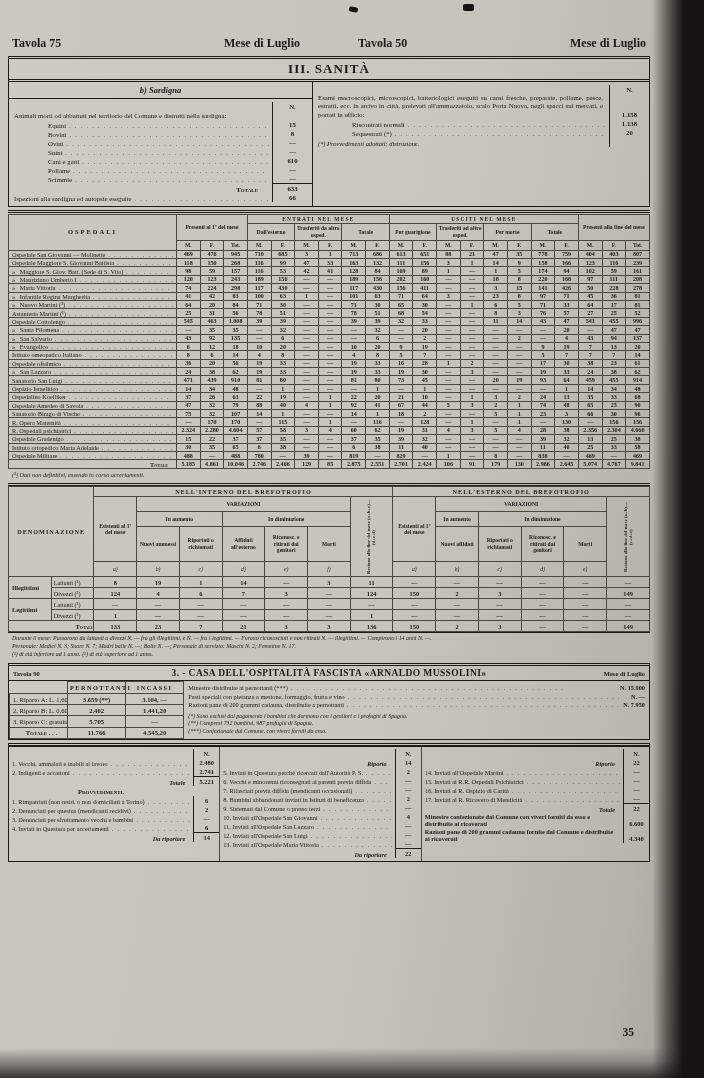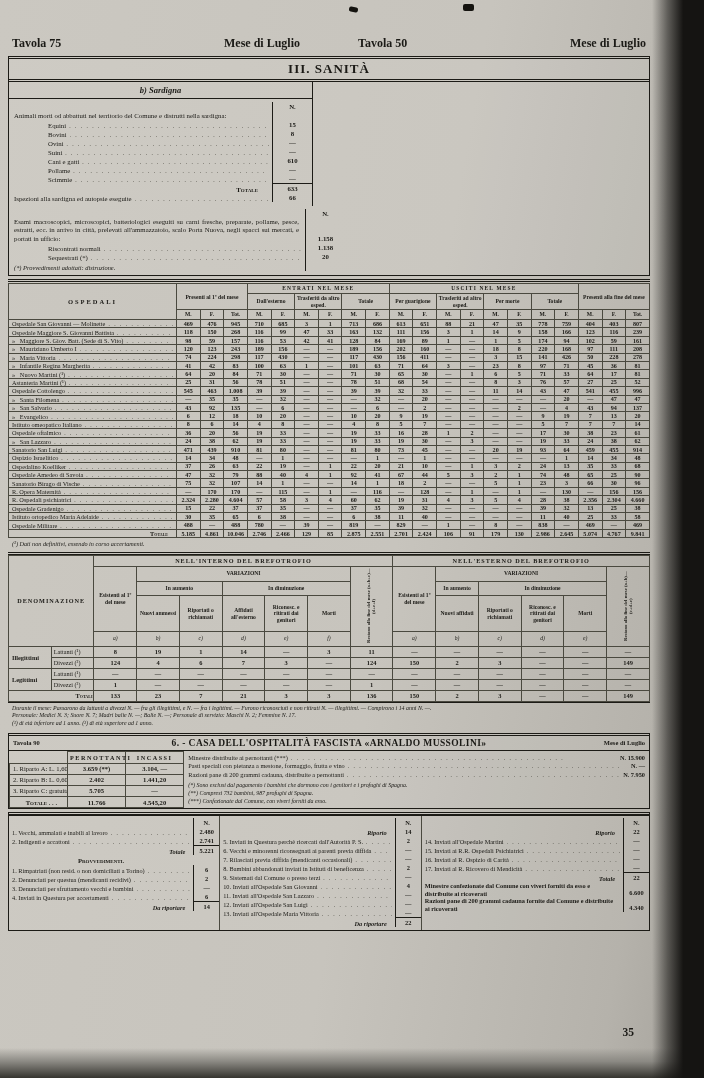--- a/index.html
+++ b/index.html
@@ -17,21 +17,21 @@
   .content { position:absolute; left:8px; top:36px; width:642px; }
   .ph { display:flex; align-items:baseline; font-size:12px; font-weight:bold; padding:0 4px 2px 4px; }
   .ph .mid { flex:1; display:flex; justify-content:center; gap:58px; }
   .sec { border:1px solid #1c1b16; border-top:3px double #1c1b16; margin-top:3px; background:rgba(255,255,255,0.06); }
   .shead { display:flex; justify-content:space-between; align-items:center; padding:2px 4px; }
   .shead .tv { font-size:6.5px; font-weight:bold; width:80px; }
   .shead .tt { font-size:9.5px; font-weight:bold; letter-spacing:.4px; text-align:center; flex:1; }
   .shead .ms { font-size:6.5px; font-weight:bold; width:80px; text-align:right; }
   .sanhead { text-align:center; font-size:13px; font-weight:bold; letter-spacing:1px;
              border-bottom:3px double #1c1b16; padding:2px 0;font-family:Liberation Serif, serif; }
-  .cols2 { display:flex;flex-direction:column; }
+  .cols2 { display:flex; }
   .panel { width:52.5%; }
   .panel.lft { width:47.5%; border-right:1.5px solid #1c1b16; }
   .ptitle { text-align:center; font-weight:bold; font-style:italic; font-size:8.5px; padding:3px 0;
             border-bottom:1px solid #1c1b16; }
   .pbody { padding:3px 0 4px 0; }
   .nrow { display:flex; align-items:flex-end; min-height:9px; }
   .nl { flex:1; display:flex; align-items:baseline; overflow:hidden; padding-left:5px; font-size:6.8px; }
   .nv { width:40px; border-left:1px solid #1c1b16; text-align:center; font-size:6.8px; font-weight:bold;
         align-self:stretch; display:flex; align-items:flex-end; justify-content:center; padding:1px 2px; }
   .nv.nhead { font-weight:bold; align-items:flex-start; }
@@ -1144,21 +1144,21 @@
       <div class="brefnotes">
         <div>Durante il mese: Passarono da lattanti a divezzi N. — fra gli illegittimi, e N. — fra i legittimi. — Furono riconosciuti e non ritirati N. — illegittimi. — Compirono i 14 anni N. —.</div>
         <div>Personale: Medici N. 3; Suore N. 7; Madri balie N. —; Balie N. —; Personale di servizio: Maschi N. 2; Femmine N. 17.</div>
         <div>(¹) di età inferiore ad 1 anno.   (²) di età superiore ad 1 anno.</div>
       </div>
     </div>
 
     <div class="sec">
       <div class="shead">
         <span class="tv">Tavola 90</span>
-        <span class="tt">6. - CASA DELL'OSPITALITÀ FASCISTA «ARNALDO MUSSOLINI»</span>
+        <span class="tt">3. - CASA DELL'OSPITALITÀ FASCISTA «ARNALDO MUSSOLINI»</span>
         <span class="ms">Mese di Luglio</span>
       </div>
       <div class="sec6body">
         <table class="ostab" id="ospi-table">
             <thead>
               <tr>
                 <th class="blank"></th>
                 <th>PERNOTTANTI</th>
                 <th>INCASSI</th>
               </tr>

